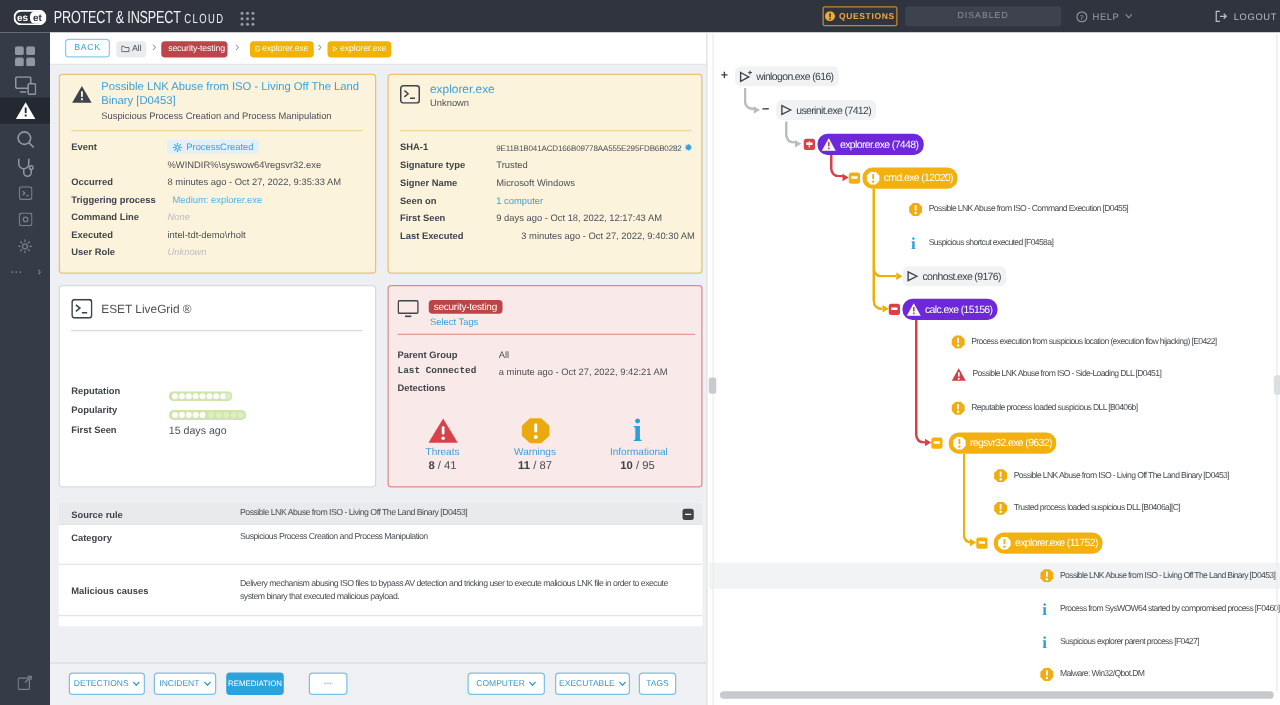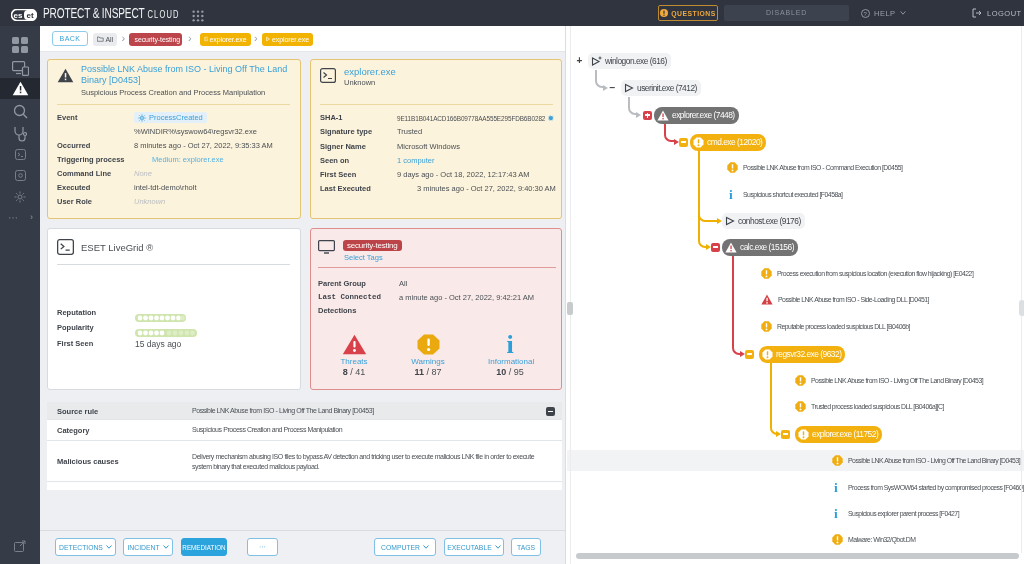--- a/index.html
+++ b/index.html
@@ -51,21 +51,21 @@
 .trow .tv { position:absolute; left:145px; color:#4a4f54; width:356px; }
 
 
 #bottombar { left:0px; top:478px; width:525px; height:34px; background:#eef0f3; border-top:1px solid #d9dde0; }
 .bbtn { position:absolute; top:7px; height:18px; border:1px solid #7fc0e4; border-radius:3px; background:#fff; color:#3499cc; font-size:6.8px; letter-spacing:0; display:flex; align-items:center; justify-content:center; gap:3px; }
 
 
 #rightpanel { left:565px; top:26px; width:459px; height:538px; background:#fff; border-left:1px solid #dbdee1; overflow:hidden; }
 .pill { position:absolute; height:16px; border-radius:5px; background:#f1f2f4; color:#3f444b; font-size:8.4px; letter-spacing:-0.5px; display:flex; align-items:center; padding:0 4px 0 3px; gap:3px; white-space:nowrap; }
 .pill.red, .pill.orange { height:17px; }
-.pill.red { background:#737373; color:#fff; border-radius:8px; }
+.pill.red { background:#6d28d9; color:#fff; border-radius:8px; }
 .pill.orange { background:#f2b10e; color:#fff; border-radius:8px; }
 .pmbox { position:absolute; width:9px; height:9px; border-radius:2px; }
 .pmbox::before { content:""; position:absolute; left:2px; top:3.8px; width:5px; height:1.5px; background:#fff; }
 .pmbox.plus::after { content:""; position:absolute; left:3.8px; top:2px; width:1.5px; height:5px; background:#fff; }
 .pmbox.red { background:#d8414a; }
 .pmbox.orange { background:#f2b10e; }
 .det { position:absolute; font-size:6.9px; letter-spacing:-0.52px; color:#4a4f54; white-space:nowrap; display:flex; align-items:center; gap:5px; }
 .conn { position:absolute; border-left:2px solid; border-bottom:2px solid; border-bottom-left-radius:7px; }
 .connv { position:absolute; border-left:2px solid; }
 .arrow { position:absolute; width:0; height:0; border-top:3.5px solid transparent; border-bottom:3.5px solid transparent; border-left:5px solid; }
@@ -230,21 +230,21 @@
       <svg width="8" height="8" viewBox="0 0 8 8" fill="none" stroke="#3aa0d8" stroke-width="0.9">
           <circle cx="4" cy="4" r="1.4"></circle>
           <path d="M4 0.4 V1.8 M4 6.2 V7.6 M0.4 4 H1.8 M6.2 4 H7.6 M1.5 1.5 L2.5 2.5 M5.5 5.5 L6.5 6.5 M6.5 1.5 L5.5 2.5 M2.5 5.5 L1.5 6.5"></path>
         </svg>
       <span class="blue" style="font-size:7.5px;">ProcessCreated</span>
     </div>
     <div class="val" style="left:86px; top:66.5px;">%WINDIR%\syswow64\regsvr32.exe</div>
     <div class="lbl" style="left:9px; top:80.5px;">Occurred</div>
     <div class="val" style="left:86px; top:80.5px;">8 minutes ago - Oct 27, 2022, 9:35:33 AM</div>
     <div class="lbl" style="left:9px; top:94.5px;">Triggering process</div>
-    <div class="val" style="left:104px; top:94.5px; color:#56b1e0;">Medium: explorer.exe</div>
+    <div class="val" style="left:90px; top:94.5px; color:#56b1e0;">Medium: explorer.exe</div>
     <div class="lbl" style="left:9px; top:108.5px;">Command Line</div>
     <div class="val gray" style="left:86px; top:108.5px; font-style:italic;">None</div>
     <div class="lbl" style="left:9px; top:122.5px;">Executed</div>
     <div class="val" style="left:86px; top:122.5px;">intel-tdt-demo\rholt</div>
     <div class="lbl" style="left:9px; top:136.5px;text-align:center;">User Role</div>
     <div class="val gray" style="left:86px; top:136.5px; font-style:italic;">Unknown</div>
   </div>
   <div class="card" id="card2">
     <svg class="abs" style="left:9px; top:8px;" width="16" height="15" viewBox="0 0 16 15" fill="none" stroke="#3f444b" stroke-width="1.2">
         <rect x="0.6" y="0.6" width="14.8" height="13.8" rx="2"></rect>
@@ -351,21 +351,21 @@
     </div>
   </div>
   <div id="dtable" class="abs">
     <div class="trow" style="height:18px; background:#e8eaec;">
       <div class="tl" style="top:5px;">Source rule</div>
       <div class="tv blue" style="top:5px;">Possible LNK Abuse from ISO - Living Off The Land Binary [D0453]</div>
       <div class="abs" style="left:499px; top:5px; width:9px; height:9px; background:#3f444b; border-radius:2px;">
           <div style="width:5px; height:1.4px; background:#fff; margin:3.8px auto 0;"></div>
         </div>
     </div>
-    <div class="trow" style="height:21px;">
+    <div class="trow" style="height:32px;">
       <div class="tl" style="top:6px;">Category</div>
       <div class="tv" style="top:6px;">Suspicious Process Creation and Process Manipulation</div>
     </div>
     <div class="trow" style="height:41px;">
       <div class="tl" style="top:16px;">Malicious causes</div>
       <div class="tv" style="top:11px; white-space:normal; line-height:10px;">Delivery mechanism abusing ISO files to bypass AV detection and tricking user to execute malicious LNK file in order to execute system binary that executed malicious payload.</div>
     </div>
     <div style="height:8px;"></div>
   </div>
   <div class="abs" id="bottombar">

